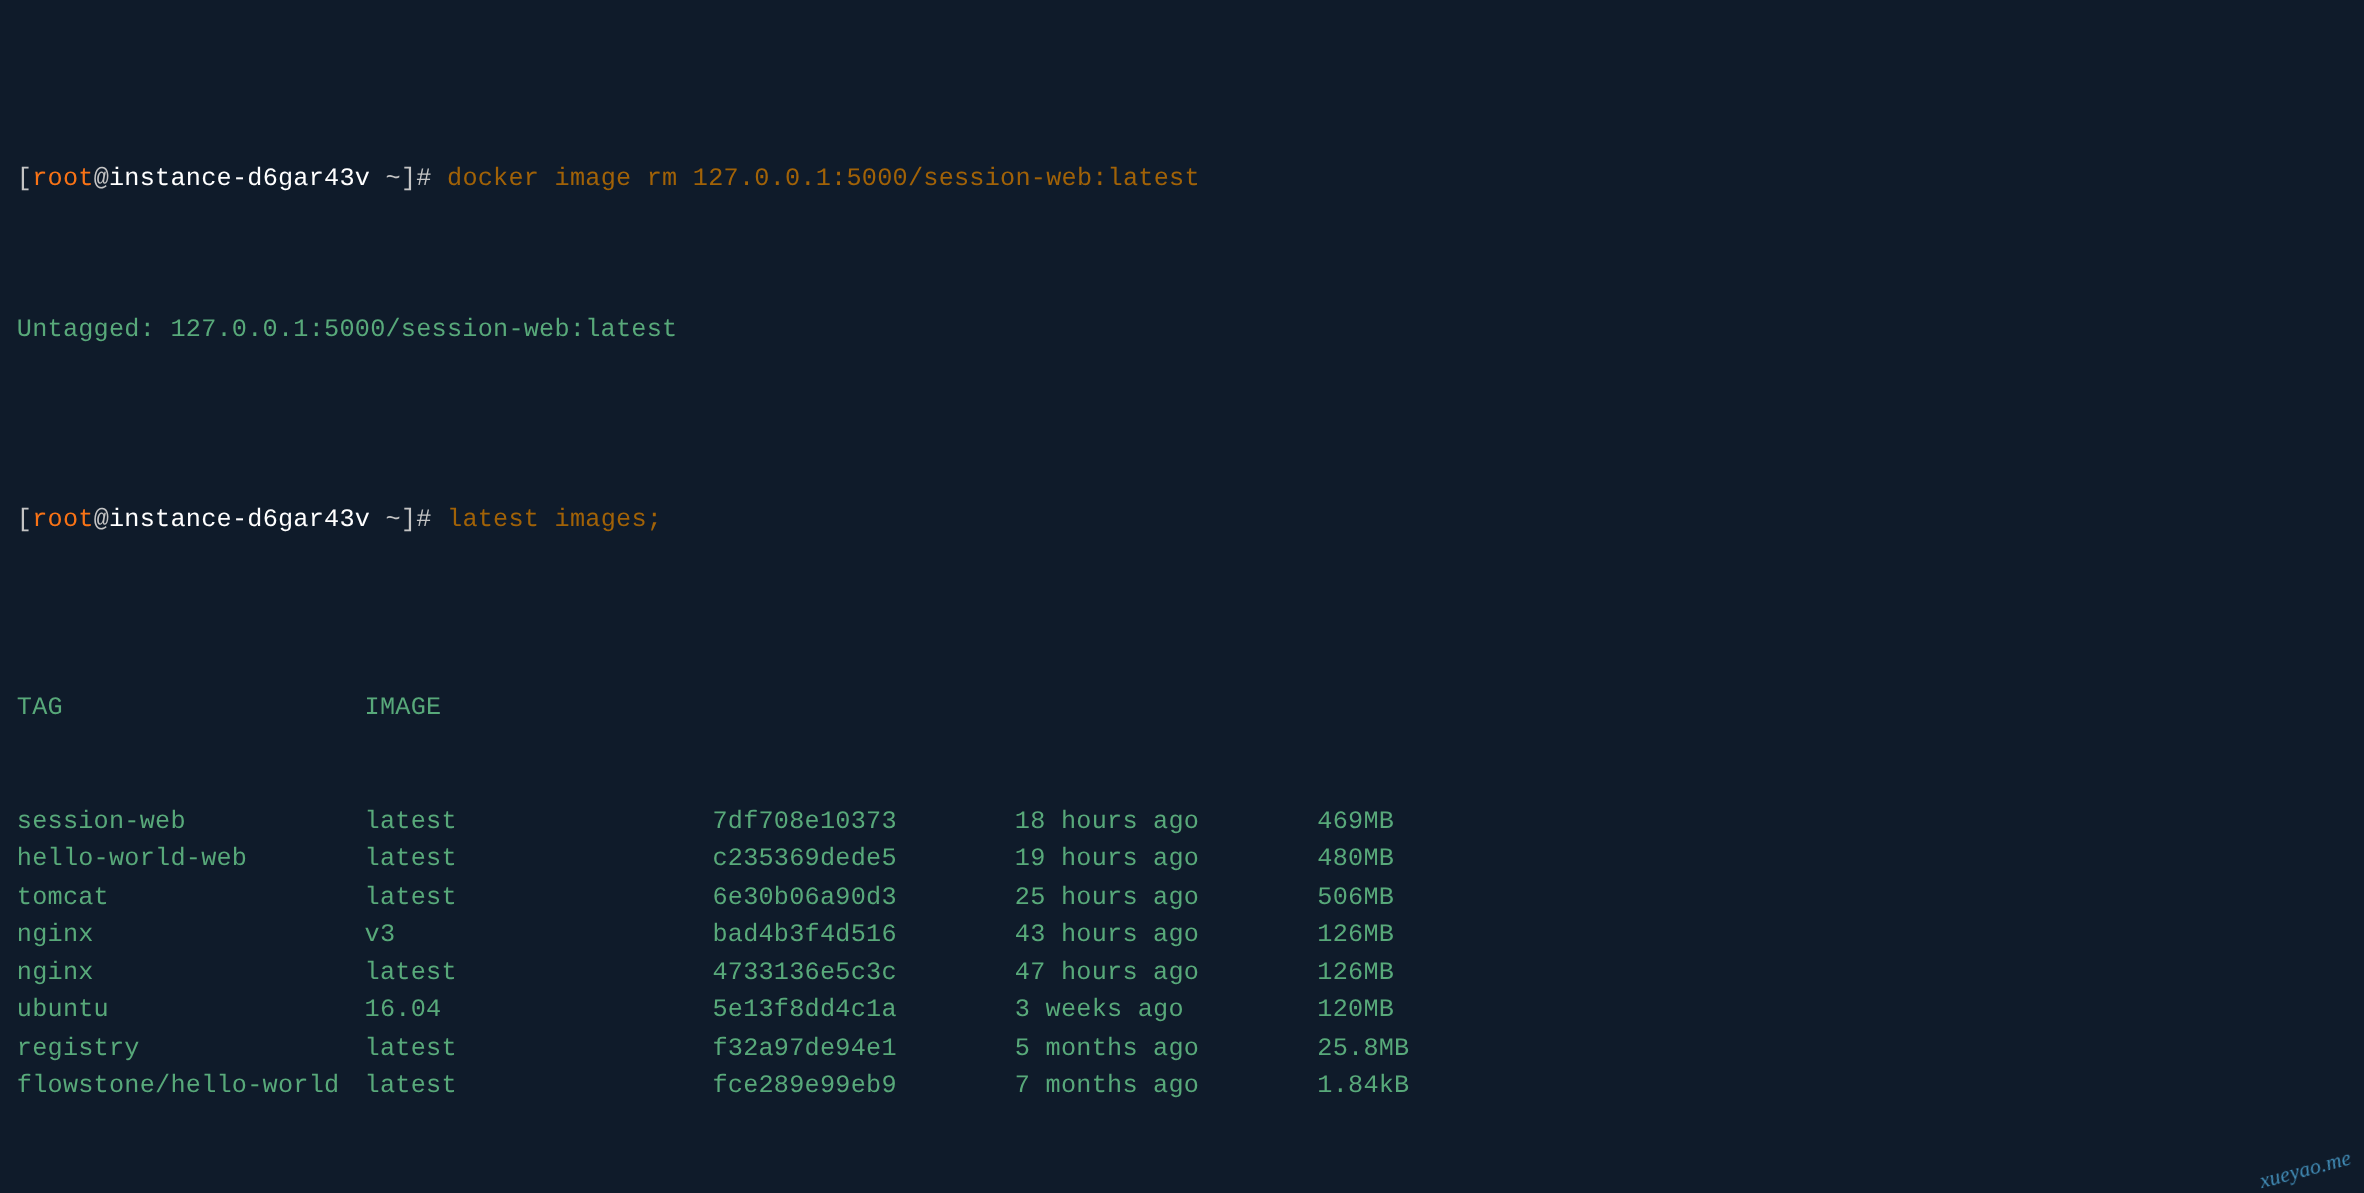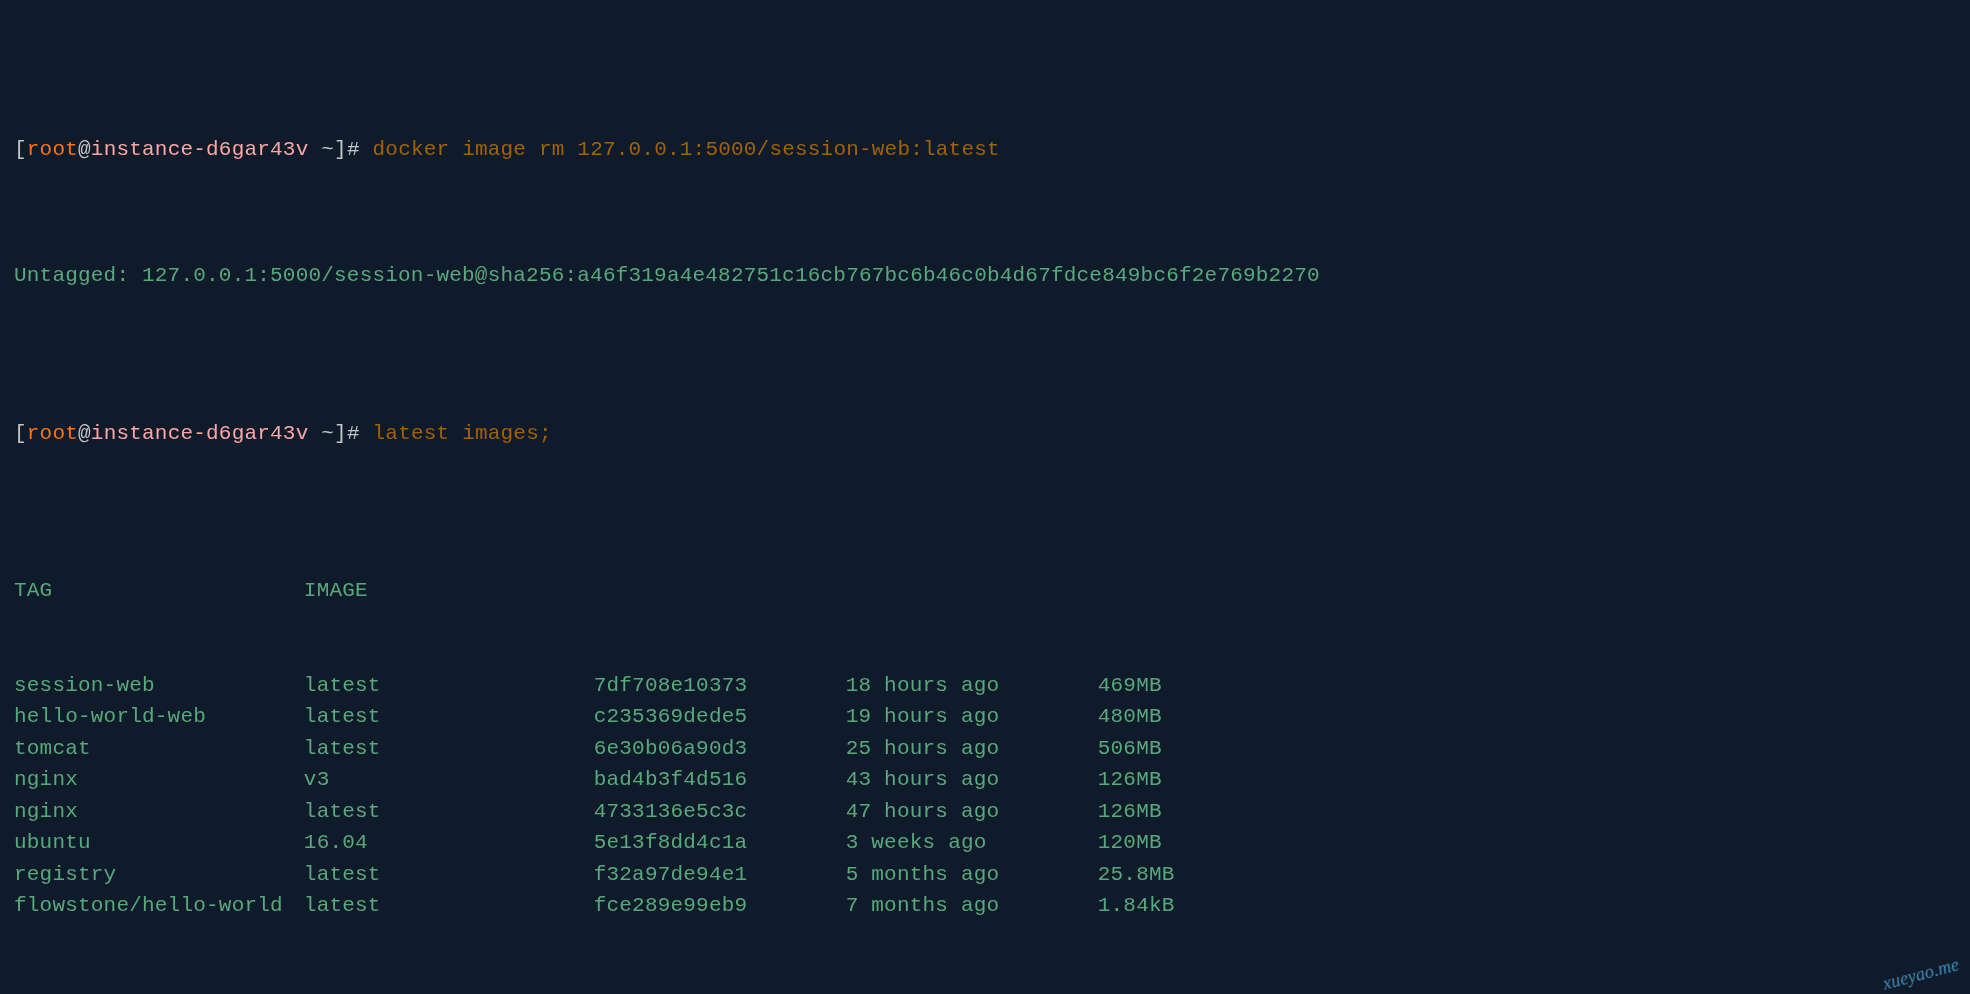--- a/index.html
+++ b/index.html
@@ -1,39 +1,39 @@
 <!DOCTYPE html>
 <html><head>
 <meta charset="utf-8">
 <style>
   html,body{margin:0;padding:0;background:#0f1b2a;color:#58a97a;font-family:ui-monospace,Menlo,Consolas,"Courier New",monospace;font-size:21px;line-height:1.5;letter-spacing:.2px}
   #term{padding:8px 14px;white-space:pre;overflow:hidden}
   .prompt-open,.prompt-close{color:#c4c4c4}
   .user{color:#f97316}
   .at{color:#c4c4c4}
-  .host{color:#fca5a5}
+  .host{color:#ffffff}
   .path{color:#c4c4c4}
   .cmd{color:#a16207}
   .row{display:flex}
   .c1{width:23ch;min-width:23ch}
   .c2{width:23ch;min-width:23ch}
   .c3{width:20ch;min-width:20ch}
   .c4{width:20ch;min-width:20ch}
   .c5{width:10ch;min-width:10ch}
   .watermark{position:fixed;right:10px;bottom:6px;color:#4aa0cf;font-style:italic;font-family:Georgia,serif;font-size:18px;transform:rotate(-15deg);opacity:.85;pointer-events:none}
 </style>
 </head>
 <body>
 
 <div id="term">
 
   
   <div><span class="prompt-open">[</span><span class="user">root</span><span class="at">@</span><span class="host">instance-d6gar43v</span> <span class="path">~</span><span class="prompt-close">]#</span> <span class="cmd">docker image rm 127.0.0.1:5000/session-web:latest</span></div>
 
-  <div>Untagged: 127.0.0.1:5000/session-web@sha256:a46f319a4e482751c16cb767bc6b46c0b4d67fdce849bc6f2e769b2270</div>
+  <div>Untagged: 127.0.0.1:5000/session-web:latest</div>
 
   
   <div><span class="prompt-open">[</span><span class="user">root</span><span class="at">@</span><span class="host">instance-d6gar43v</span> <span class="path">~</span><span class="prompt-close">]#</span> <span class="cmd">latest images;</span></div>
 
   
   <div class="row">
     <span class="c2">TAG</span><span class="c5">IMAGE</span>
   </div>
   <div id="tbl1"><div class="row"><span class="c1">session-web</span><span class="c2">latest</span><span class="c3">7df708e10373</span><span class="c4">18 hours ago</span><span class="c5">469MB</span></div><div class="row"><span class="c1">hello-world-web</span><span class="c2">latest</span><span class="c3">c235369dede5</span><span class="c4">19 hours ago</span><span class="c5">480MB</span></div><div class="row"><span class="c1">tomcat</span><span class="c2">latest</span><span class="c3">6e30b06a90d3</span><span class="c4">25 hours ago</span><span class="c5">506MB</span></div><div class="row"><span class="c1">nginx</span><span class="c2">v3</span><span class="c3">bad4b3f4d516</span><span class="c4">43 hours ago</span><span class="c5">126MB</span></div><div class="row"><span class="c1">nginx</span><span class="c2">latest</span><span class="c3">4733136e5c3c</span><span class="c4">47 hours ago</span><span class="c5">126MB</span></div><div class="row"><span class="c1">ubuntu</span><span class="c2">16.04</span><span class="c3">5e13f8dd4c1a</span><span class="c4">3 weeks ago</span><span class="c5">120MB</span></div><div class="row"><span class="c1">registry</span><span class="c2">latest</span><span class="c3">f32a97de94e1</span><span class="c4">5 months ago</span><span class="c5">25.8MB</span></div><div class="row"><span class="c1">flowstone/hello-world</span><span class="c2">latest</span><span class="c3">fce289e99eb9</span><span class="c4">7 months ago</span><span class="c5">1.84kB</span></div></div>
 

